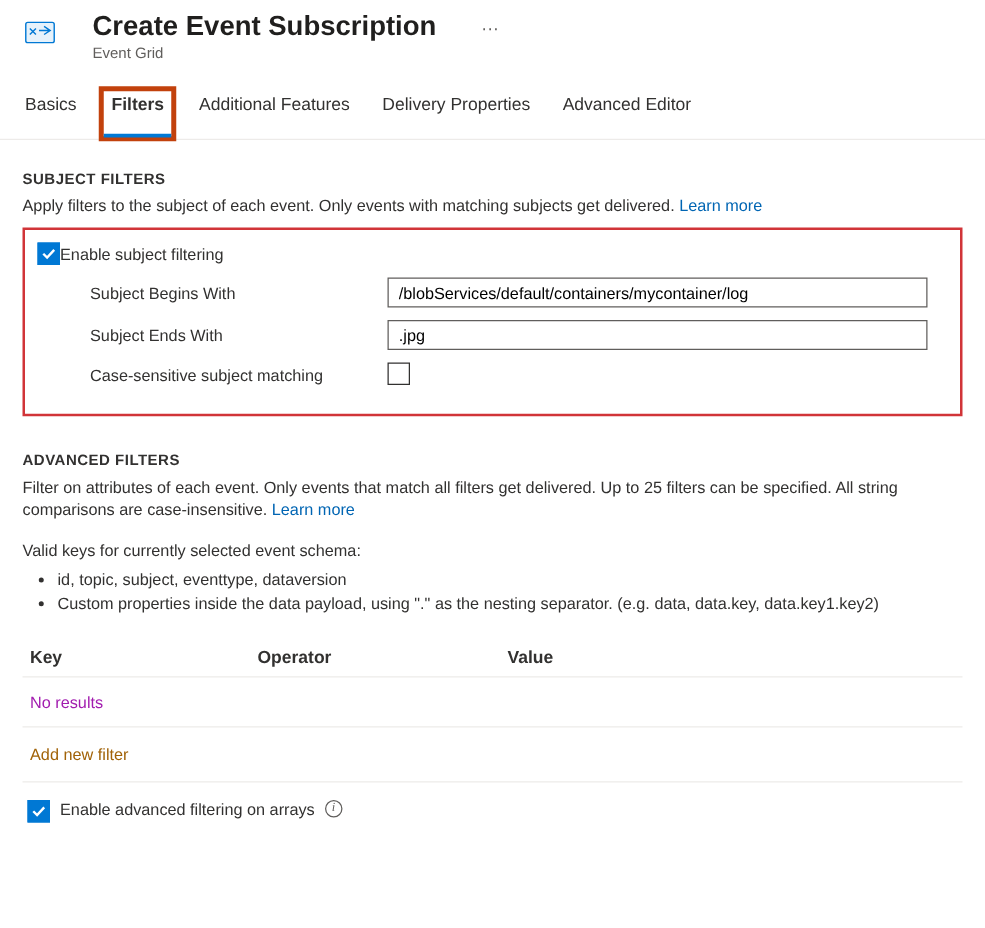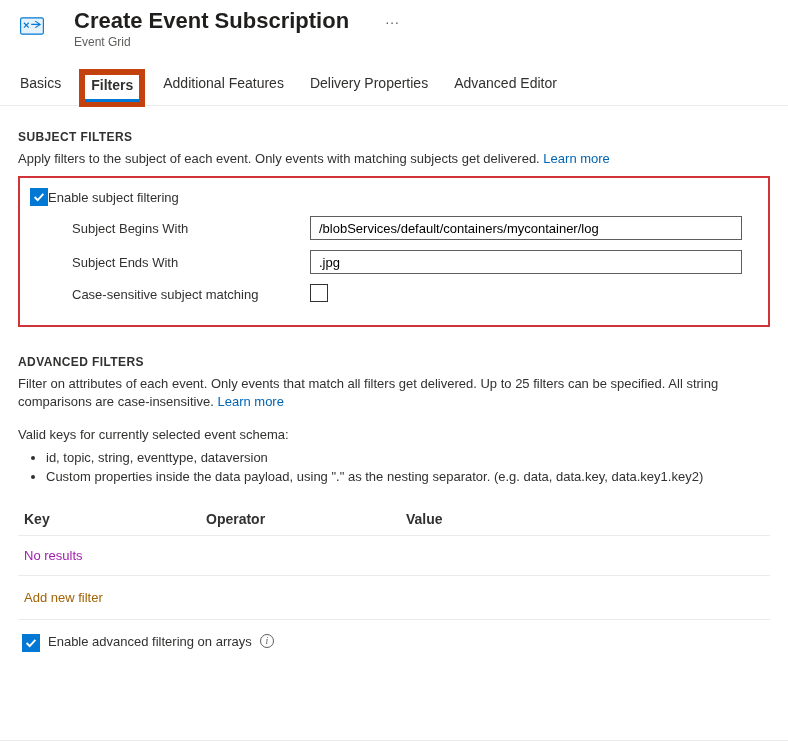--- a/index.html
+++ b/index.html
@@ -56,22 +56,22 @@
       font-weight: 600;
     }
     .tab.active::after {
       content: "";
       position: absolute;
       left: 0; right: 0; bottom: -1px;
       height: 3px;
       background: #0078d4;
     }
     .tab.highlight {
-      border: 6px solid #c2410c;
-      padding: 2px 6px 8px 6px;
+      border: 4px solid #c2410c;
+      padding: 2px 6px 18px 6px;
       margin: -2px -6px -2px -6px;
     }
     .content { padding: 24px 18px 0 18px; }
     .section-label {
       font-size: 12px;
       font-weight: 600;
       letter-spacing: 0.4px;
       color: #323130;
       margin-bottom: 6px;
     }
@@ -241,21 +241,21 @@
   <div class="section">
     <div class="section-label">ADVANCED FILTERS</div>
     <div class="helptext">
       <span>Filter on attributes of each event. Only events that match all filters get delivered. Up to 25 filters can be specified. All string comparisons are case-insensitive.</span>
       <span class="link">Learn more</span>
     </div>
 
     <div class="valid-block helptext">
       <div>Valid keys for currently selected event schema:</div>
       <ul>
-        <li>id, topic, string, eventtype, dataversion</li>
+        <li>id, topic, subject, eventtype, dataversion</li>
         <li>Custom properties inside the data payload, using "." as the nesting separator. (e.g. data, data.key, data.key1.key2)</li>
       </ul>
     </div>
 
     <div class="af-header">
       <div class="col1">Key</div>
       <div class="col2">Operator</div>
       <div class="col3">Value</div>
     </div>
 

